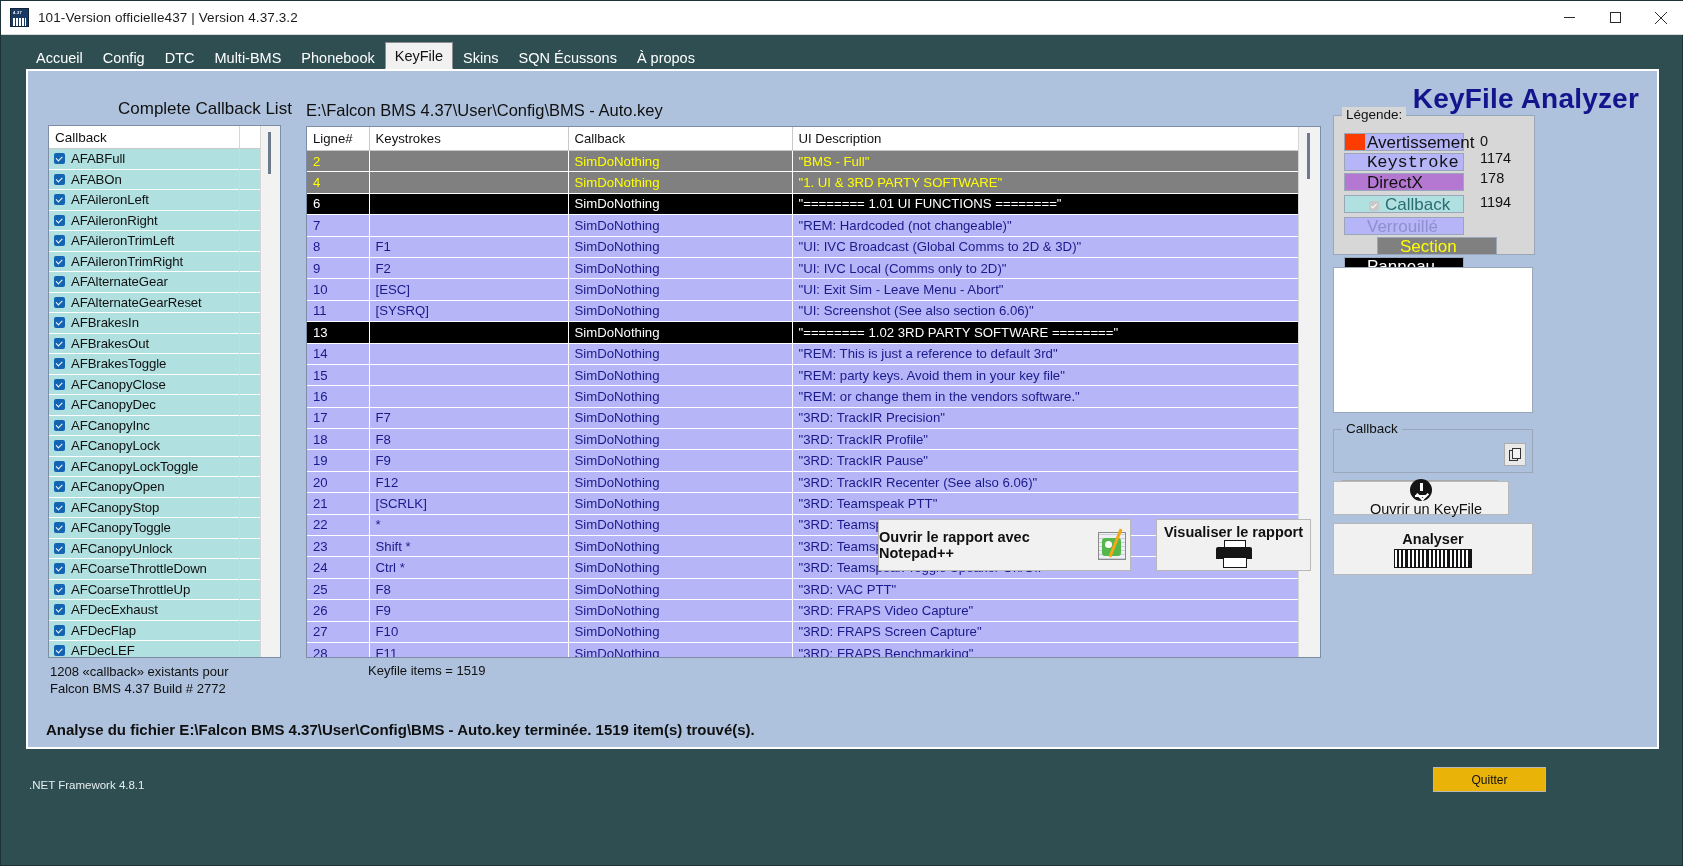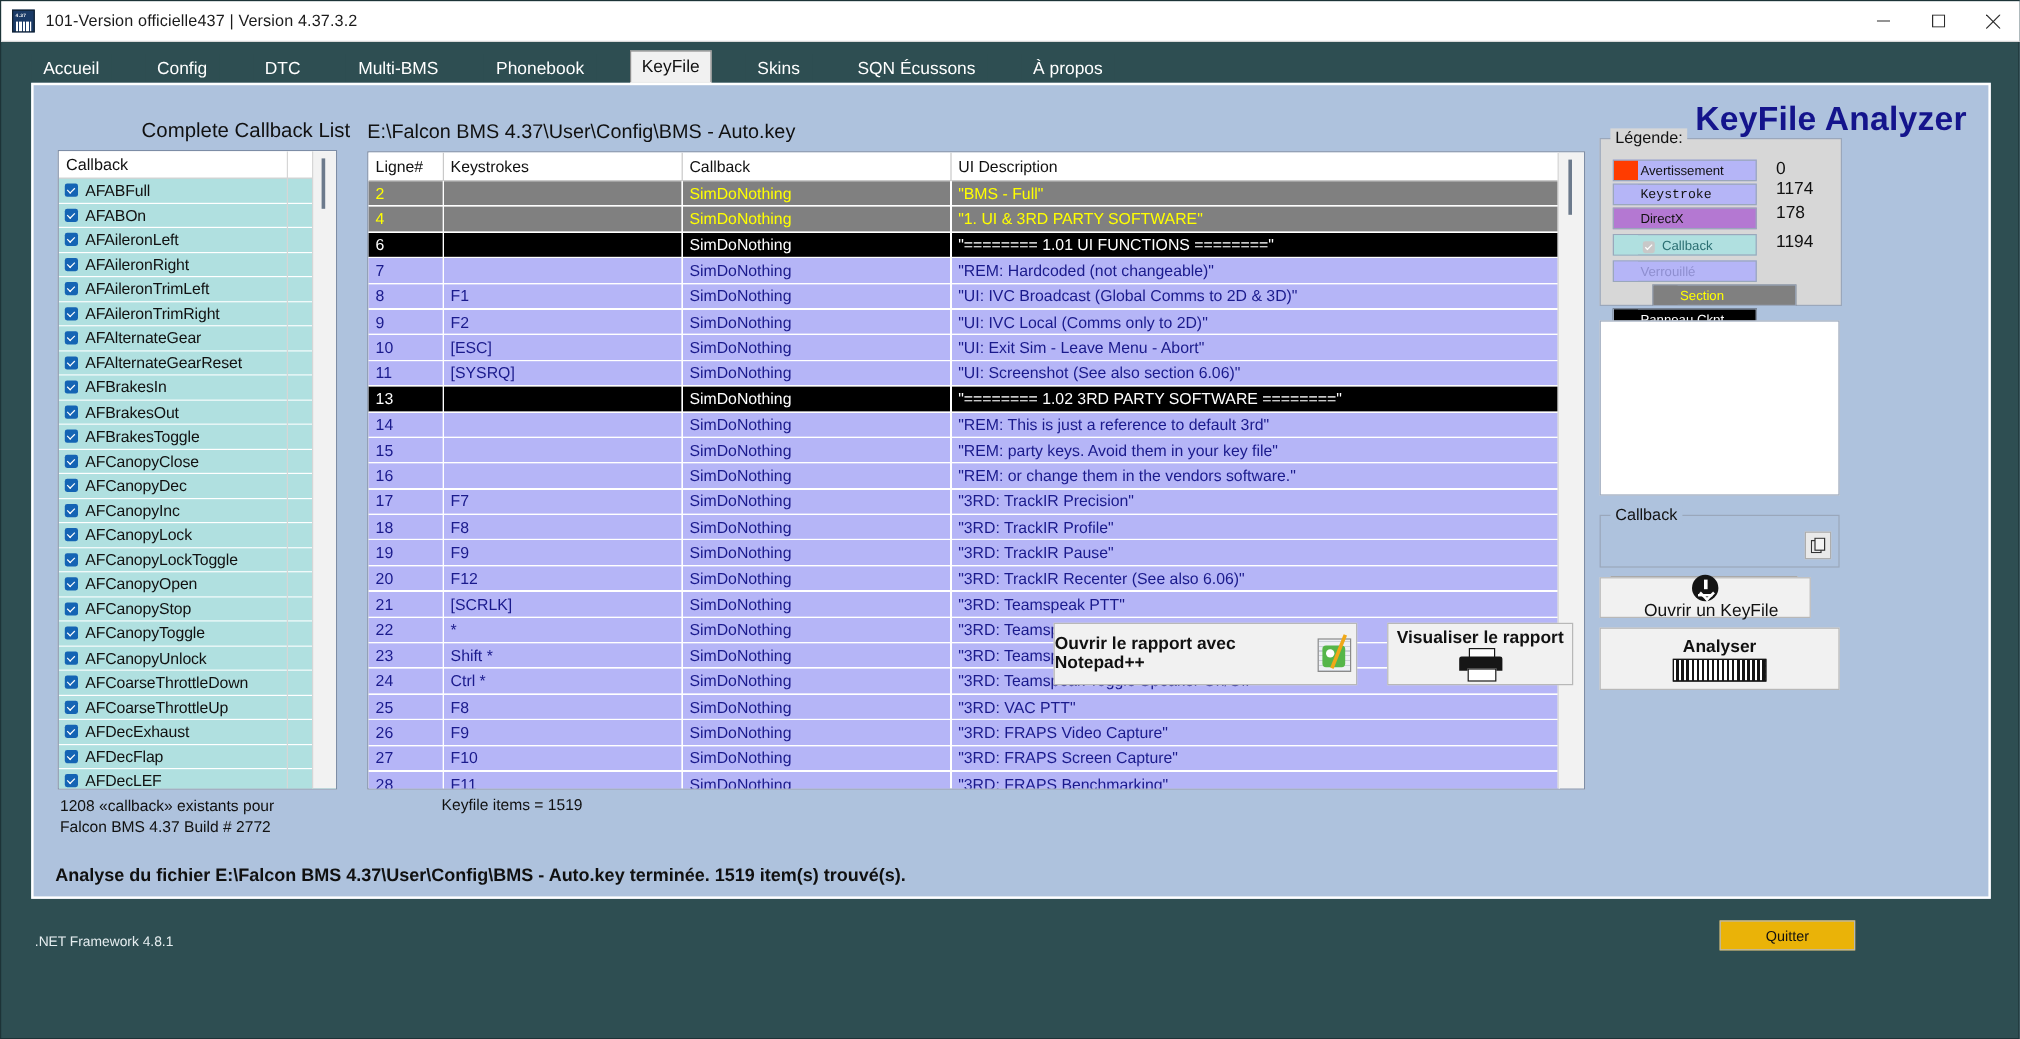--- a/index.html
+++ b/index.html
@@ -29,21 +29,21 @@
     repeating-linear-gradient(90deg,#fff 0 2px,#1a3a66 2px 3px);}
   .tb-icon b{position:absolute;top:1px;left:2px;font-size:4px;color:#fff;font-weight:700;font-style:normal;letter-spacing:.3px;}
   .tb-title{font-size:13.5px;color:#1b1b1b;letter-spacing:.1px;}
   .tb-btns{margin-left:auto;display:flex;height:33px;}
   .tb-btn{width:46px;height:33px;display:flex;align-items:center;justify-content:center;
     font-size:14px;color:#2b2b2b;}
   .tb-btn svg{display:block;}
   
   .tabstrip{
     position:absolute;left:25px;top:42px;width:1633px;height:26px;
-    display:flex;align-items:flex-end;gap:28px;
+    display:flex;align-items:flex-end;
   }
   .tab{
     height:24px;line-height:24px;padding:0 9px;margin-right:0px;
     background:#2e4e52;color:#ffffff;font-size:14.5px;
     border:1px solid transparent;border-bottom:none;
     box-sizing:border-box;white-space:nowrap;
   }
   .tab.sel{
     background:#f1f1f1;color:#111;height:27px;line-height:26px;
     border:1px solid #8d8d8d;border-bottom:1px solid #f1f1f1;
@@ -128,21 +128,21 @@
     box-sizing:border-box;
   }
   .grp.clear{background:transparent;}
   .grp-title{
     position:absolute;top:-9px;left:8px;background:#d7d7d7;padding:0 4px;
     font-size:13.5px;color:#111;
   }
   .legend-box{left:1305px;top:44px;width:202px;height:140px;}
   .leg-item{
     position:absolute;left:10px;height:18px;line-height:18px;width:120px;
-    border:1px solid #9aa7bb;box-sizing:border-box;font-size:11px;padding-left:22px;
+    border:1px solid #9aa7bb;box-sizing:border-box;font-size:17px;padding-left:22px;
   }
   .leg-sw{position:absolute;left:0;top:0;width:20px;height:16px;}
   .cnt{position:absolute;left:146px;font-size:14.5px;color:#111;}
   .leg-warn{background:#b5b5f7;color:#111;}
   .leg-warn .leg-sw{background:#ff3c00;}
   .leg-key{background:#b5b5f7;color:#111;}
   .leg-key .leg-sw{background:#b5b5f7;}
   .leg-dx{background:#b478d2;color:#111;}
   .leg-dx .leg-sw{background:#b478d2;}
   .leg-cb{background:#b0e0e0;color:#2a6e72;}

